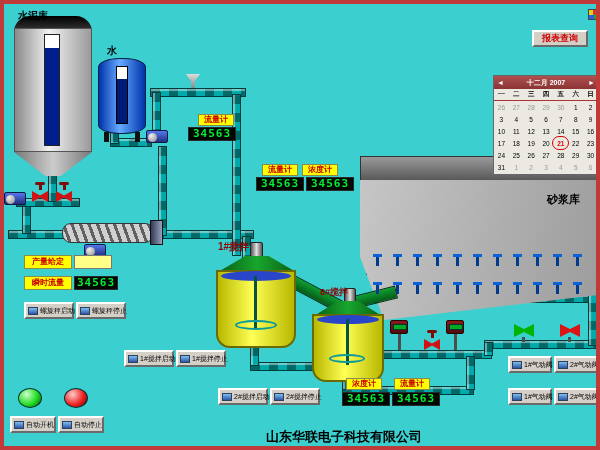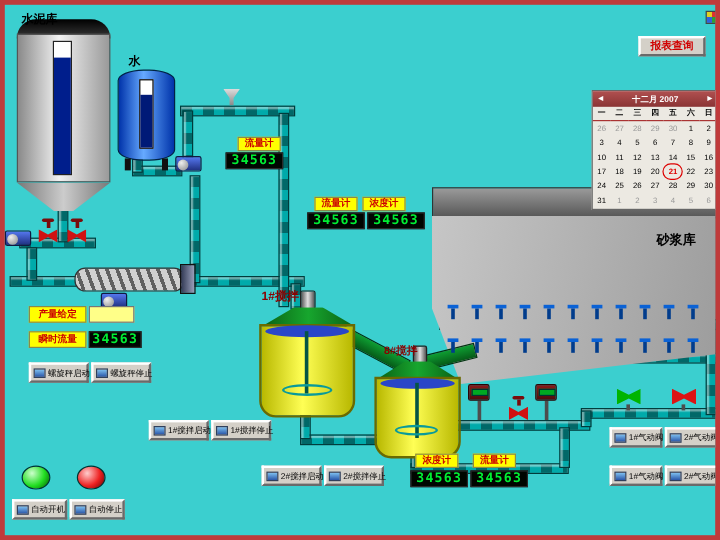--- a/index.html
+++ b/index.html
@@ -320,14 +320,15 @@
   <div class="lamp lamp-red" style="left:60px;top:384px"></div>
   <div class="btn" style="left:6px;top:412px;width:46px">
       <span class="mini-icon"></span>
       <span class="btn-t">自动开机</span>
     </div>
   <div class="btn" style="left:54px;top:412px;width:46px">
       <span class="mini-icon"></span>
       <span class="btn-t">自动停止</span>
     </div>
 
+  <div class="footer-co">山东华联电子科技有限公司</div>
 
 </div>
 
 </body></html>

